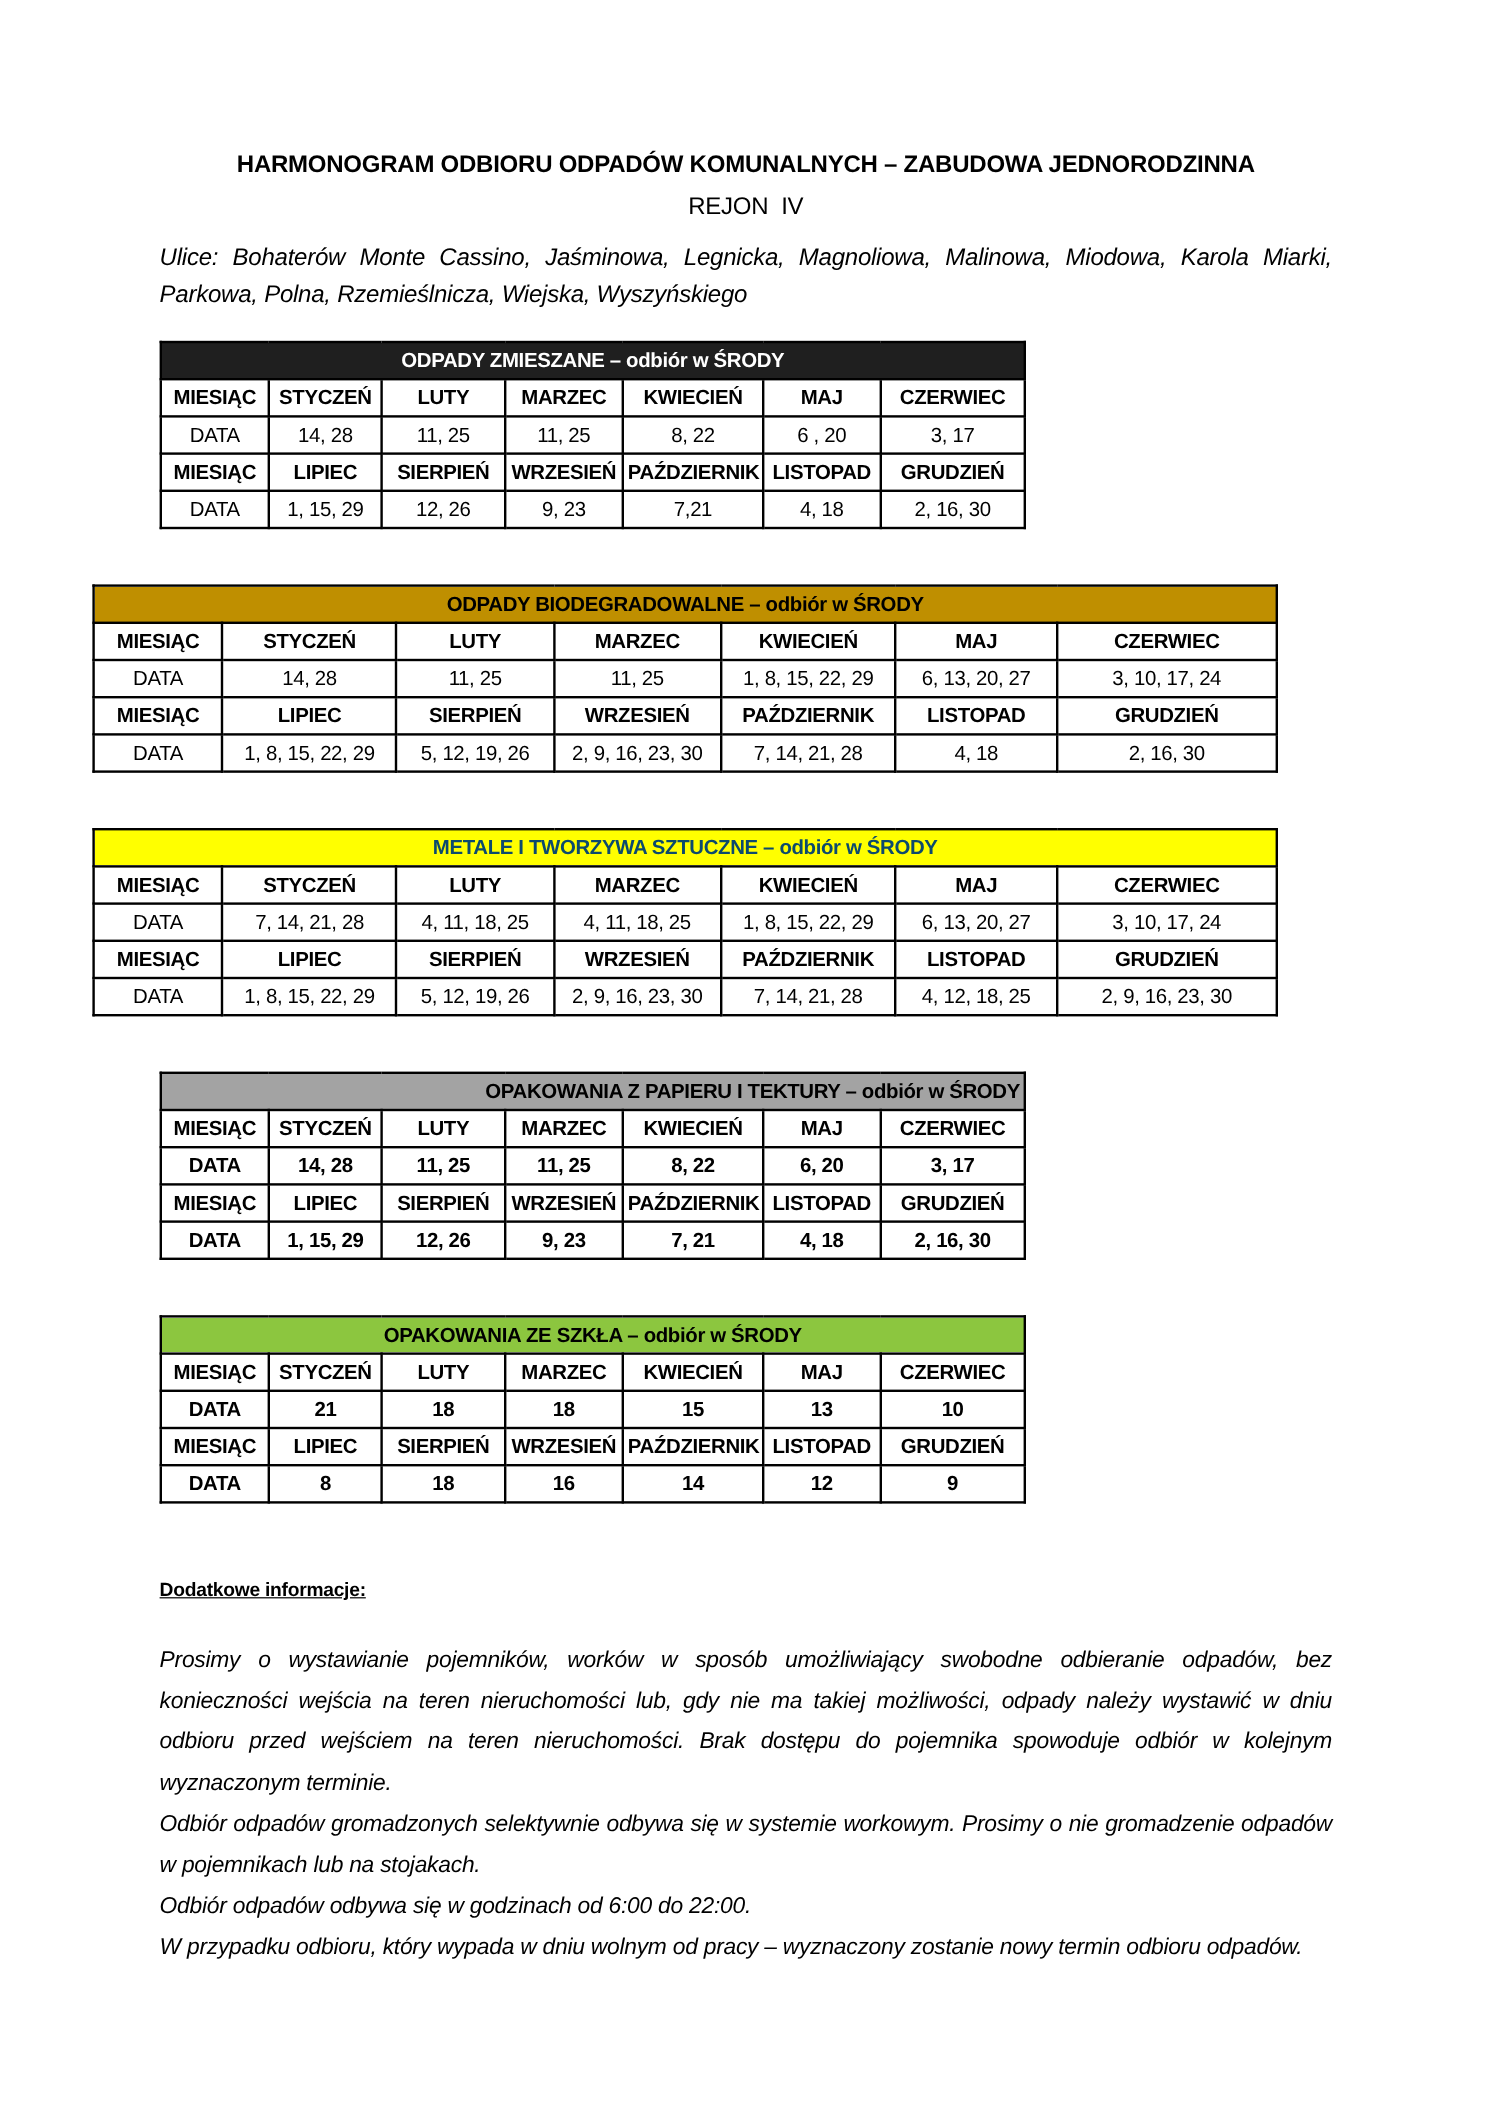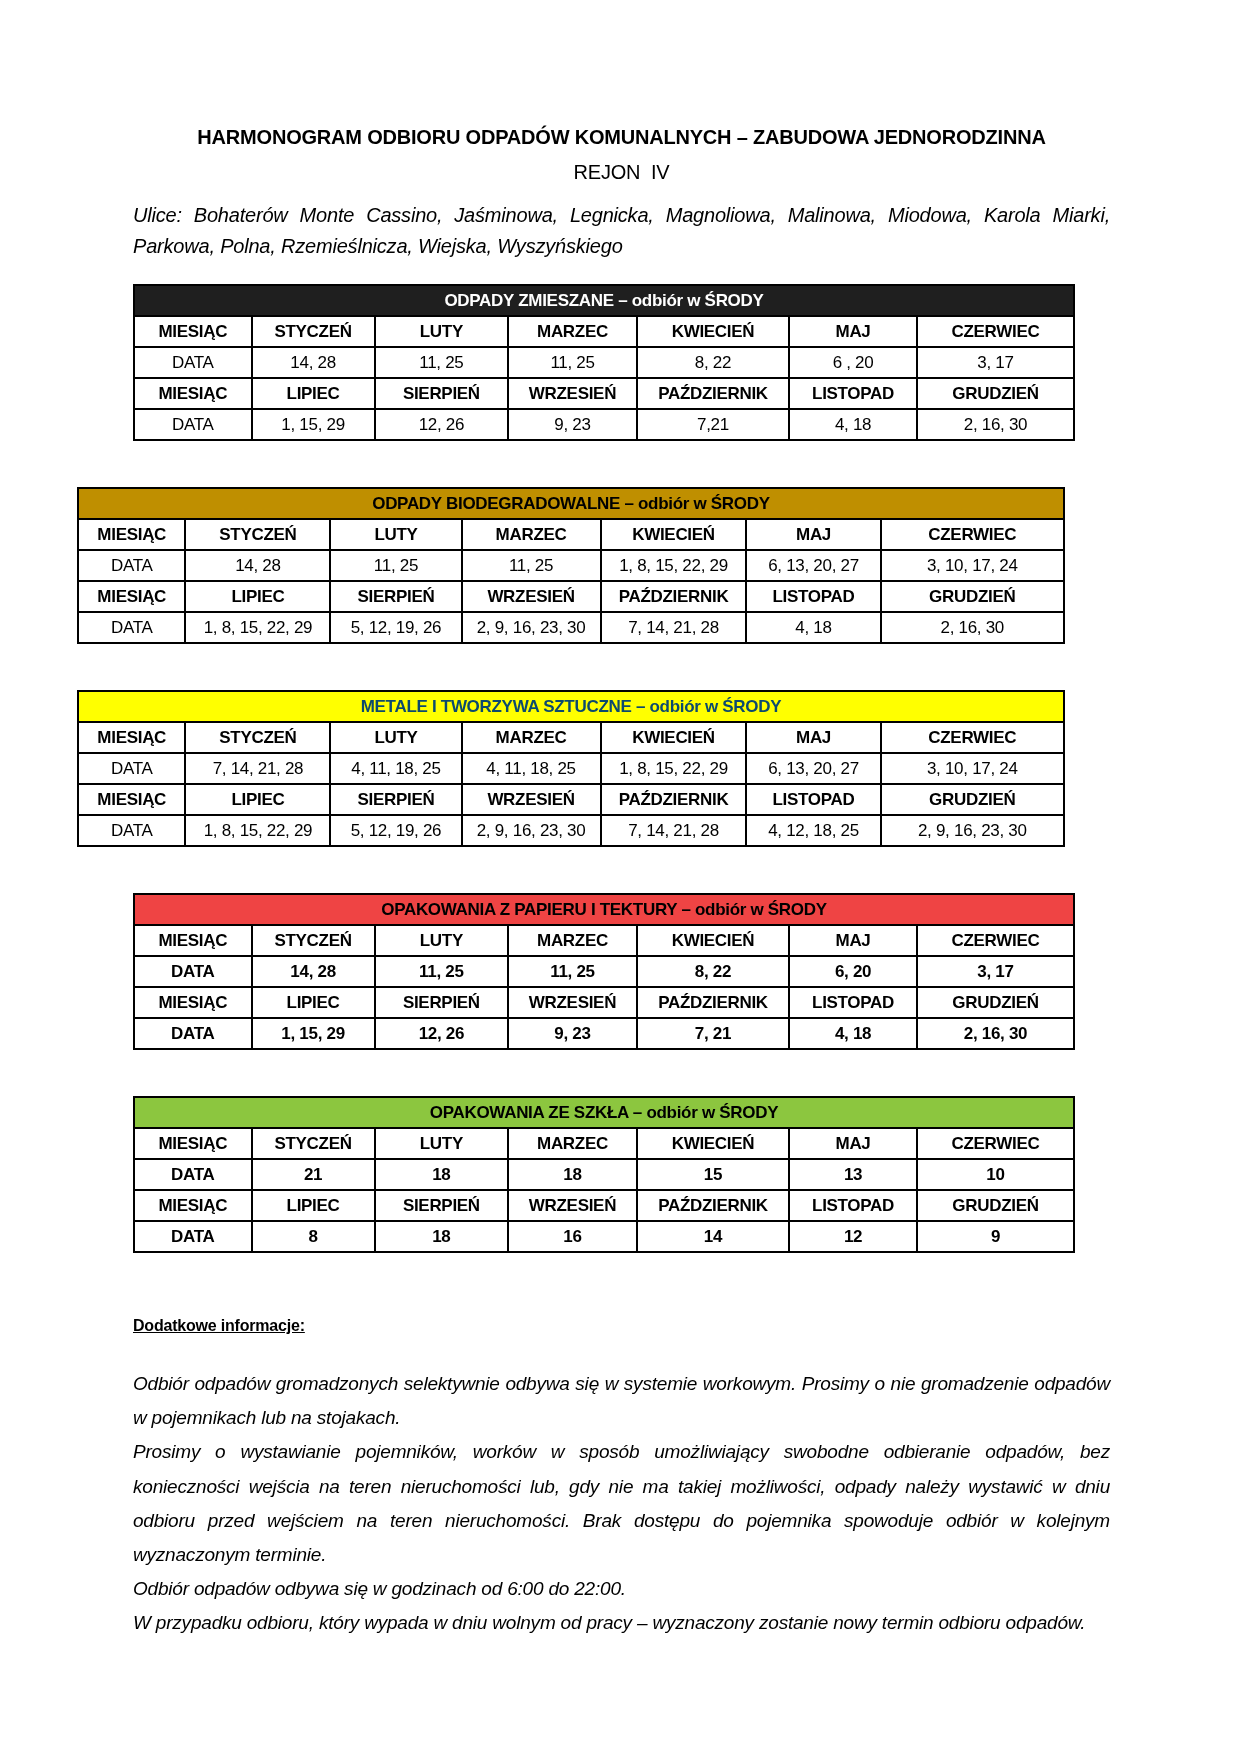--- a/index.html
+++ b/index.html
@@ -18,21 +18,21 @@
     font-size:20px; font-weight:normal; text-align:center; margin:12px 0 0;
     white-space:pre; letter-spacing:-0.2px;
   }
   .streets {
     font-size:20px; margin:16px 0 0; text-align:justify; line-height:1.55;
     letter-spacing:-0.2px;
     font-style:italic;
   }
   table.sched {
     border-collapse:collapse; table-layout:fixed;
-    width:942px; margin:46px 0 0 0;
+    width:722px; margin:46px 0 0 0;
   }
   #tables table.sched:first-child { margin-top:22px; }
   table.sched.wide { width:988px; margin-left:-56px; }
   table.sched td {
     border:2px solid #000; height:29px; padding:0 3px;
     text-align:center; vertical-align:middle;
     font-size:17px; letter-spacing:-0.3px; overflow:hidden; white-space:nowrap;
   }
   td.ttl { font-weight:bold; height:30px; }
   tr.month-row td { font-weight:bold; }
@@ -217,21 +217,21 @@
           <col style="width: 12.5%;">
           <col style="width: 13.1%;">
           <col style="width: 14.2%;">
           <col style="width: 13.7%;">
           <col style="width: 16.2%;">
           <col style="width: 13.6%;">
           <col style="width: 16.7%;">
         </colgroup>
         <tbody>
           <tr>
-            <td colspan="7" class="ttl" style="background: #ef4444; color: rgb(0, 0, 0);">OPAKOWANIA Z PAPIERU I TEKTURY – odbiór w ŚRODY</td>
+            <td colspan="7" class="ttl" style="background: #a3a3a3; color: rgb(0, 0, 0); text-align: right;">OPAKOWANIA Z PAPIERU I TEKTURY – odbiór w ŚRODY</td>
           </tr>
           <tr class="month-row">
             <td>MIESIĄC</td>
             <td>STYCZEŃ</td>
             <td>LUTY</td>
             <td>MARZEC</td>
             <td>KWIECIEŃ</td>
             <td>MAJ</td>
             <td>CZERWIEC</td>
           </tr>
@@ -313,18 +313,18 @@
             <td>14</td>
             <td>12</td>
             <td>9</td>
           </tr>
         </tbody>
       </table>
     </div>
 
   <div class="info-heading">Dodatkowe informacje:</div>
   <div id="paras">
+      <p class="info-paragraph">Prosimy o wystawianie pojemników, worków w sposób umożliwiający swobodne odbieranie odpadów, bez konieczności wejścia na teren nieruchomości lub, gdy nie ma takiej możliwości, odpady należy wystawić w dniu odbioru przed wejściem na teren nieruchomości. Brak dostępu do pojemnika spowoduje odbiór w kolejnym wyznaczonym terminie.</p>
       <p class="info-paragraph">Odbiór odpadów gromadzonych selektywnie odbywa się w systemie workowym. Prosimy o nie gromadzenie odpadów w pojemnikach lub na stojakach.</p>
-      <p class="info-paragraph">Prosimy o wystawianie pojemników, worków w sposób umożliwiający swobodne odbieranie odpadów, bez konieczności wejścia na teren nieruchomości lub, gdy nie ma takiej możliwości, odpady należy wystawić w dniu odbioru przed wejściem na teren nieruchomości. Brak dostępu do pojemnika spowoduje odbiór w kolejnym wyznaczonym terminie.</p>
       <p class="info-paragraph">Odbiór odpadów odbywa się w godzinach od 6:00 do 22:00.</p>
       <p class="info-paragraph">W przypadku odbioru, który wypada w dniu wolnym od pracy – wyznaczony zostanie nowy termin odbioru odpadów.</p>
     </div>
 </div>
 
 </body></html>

